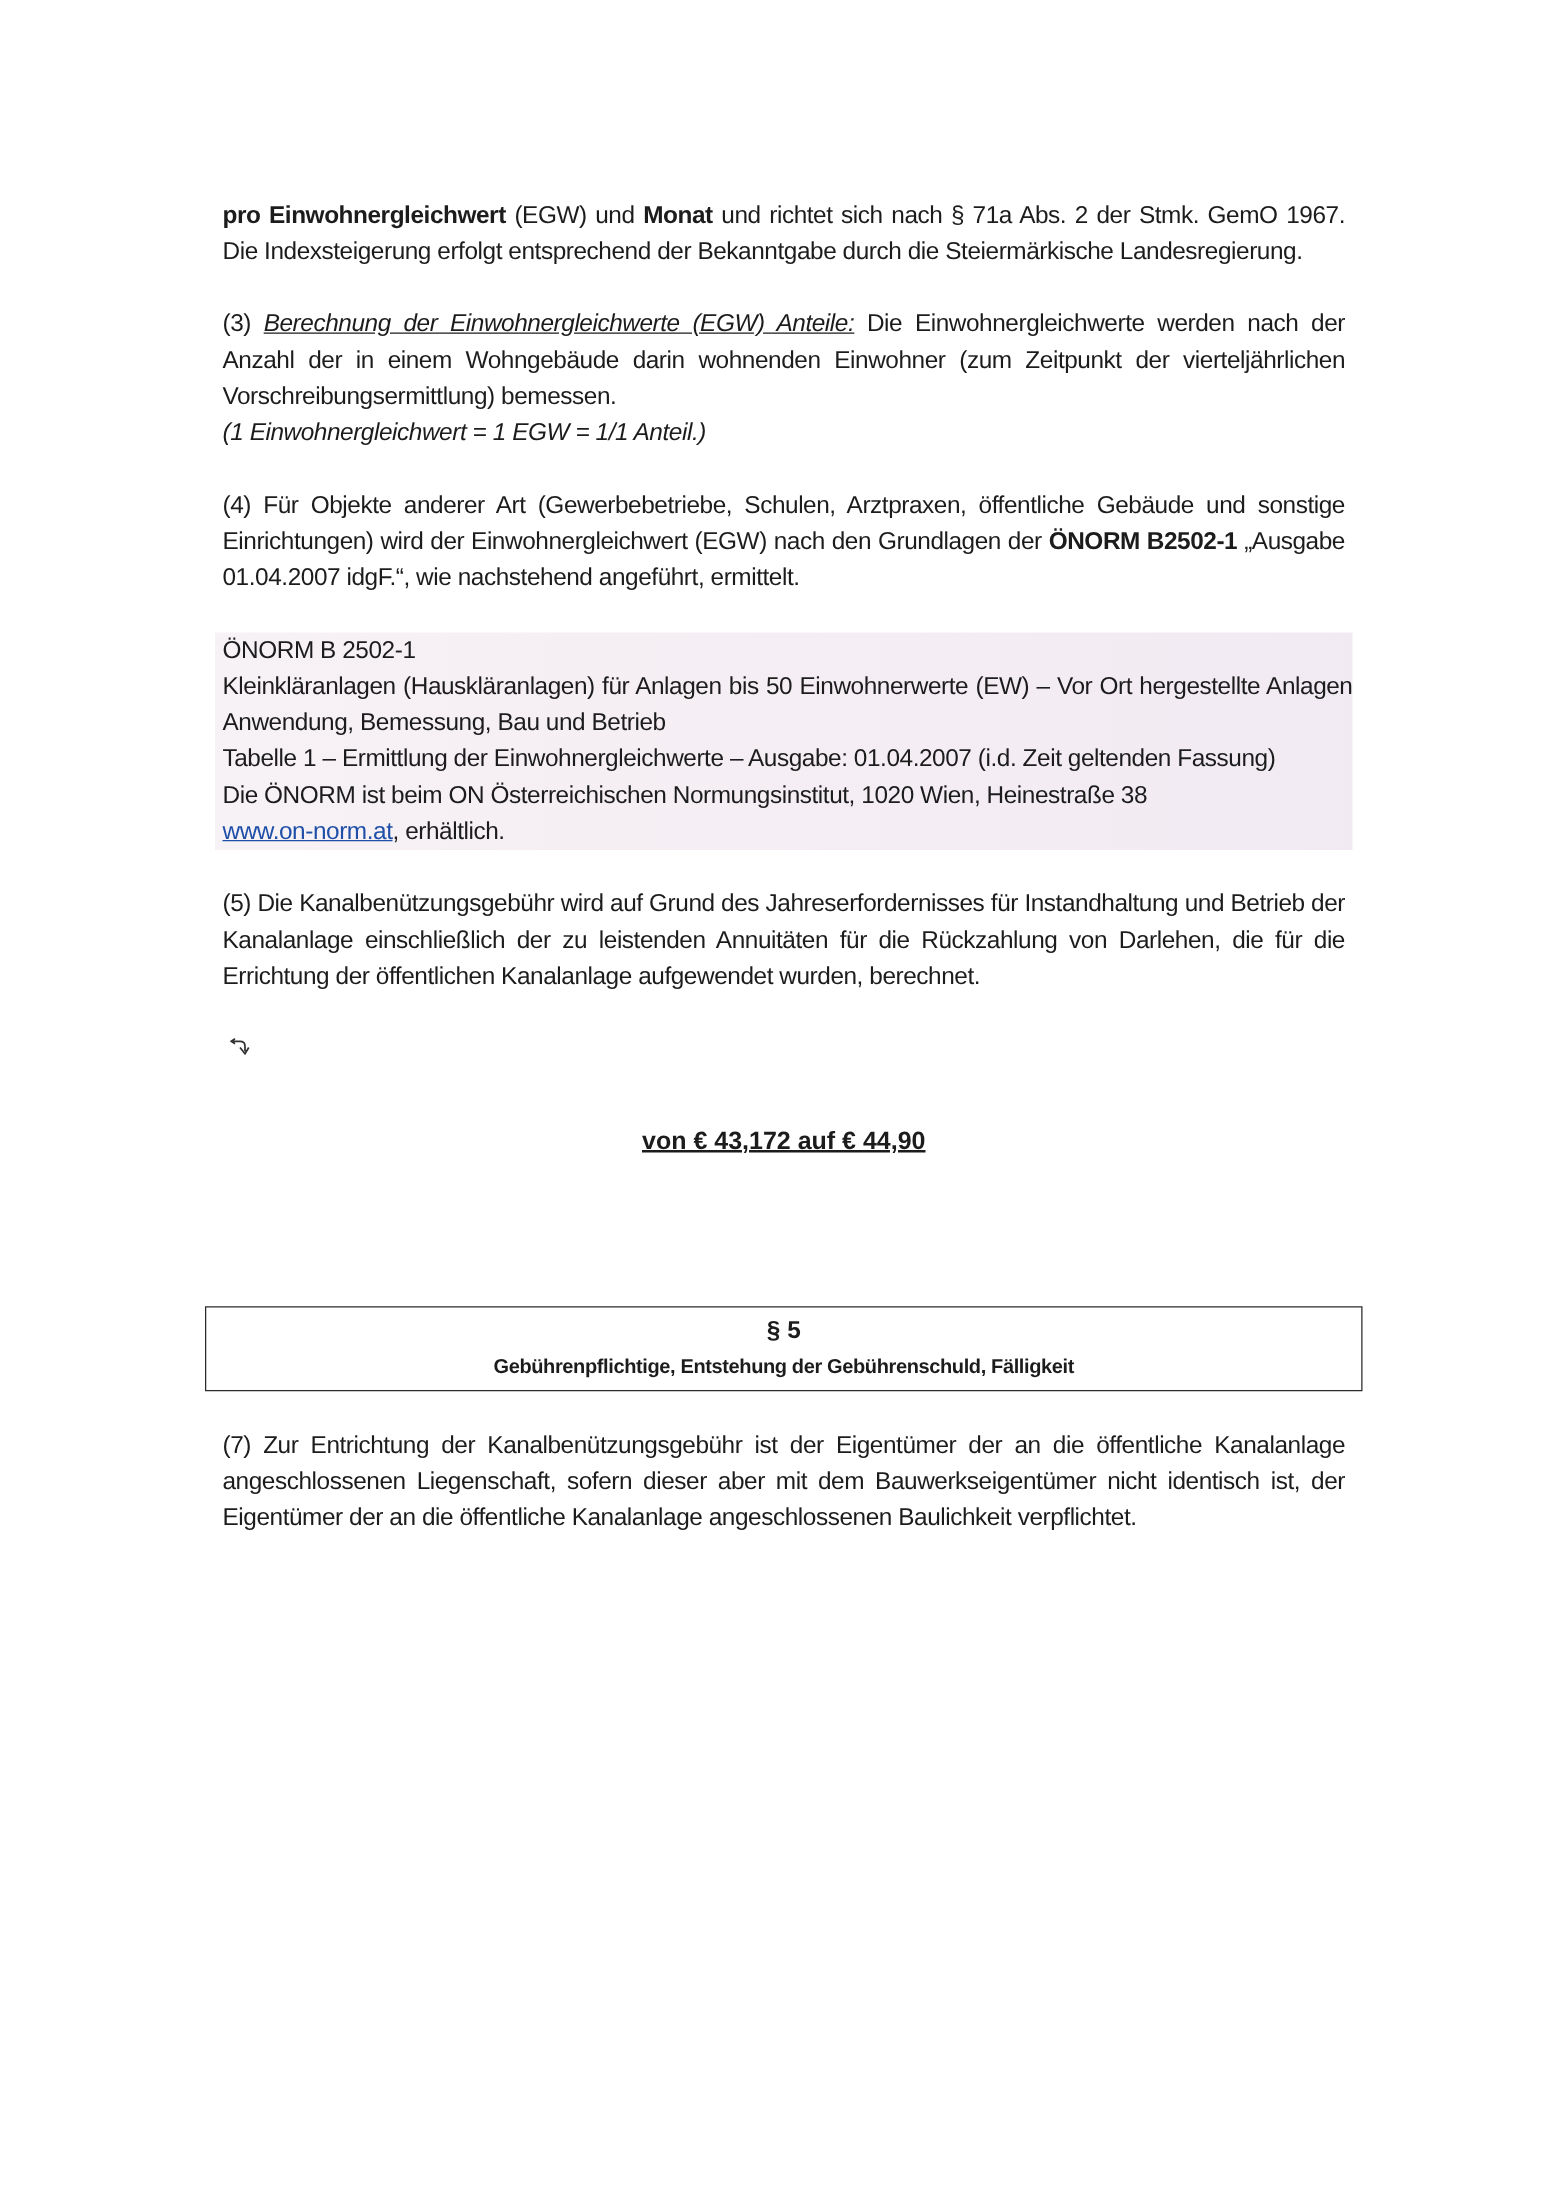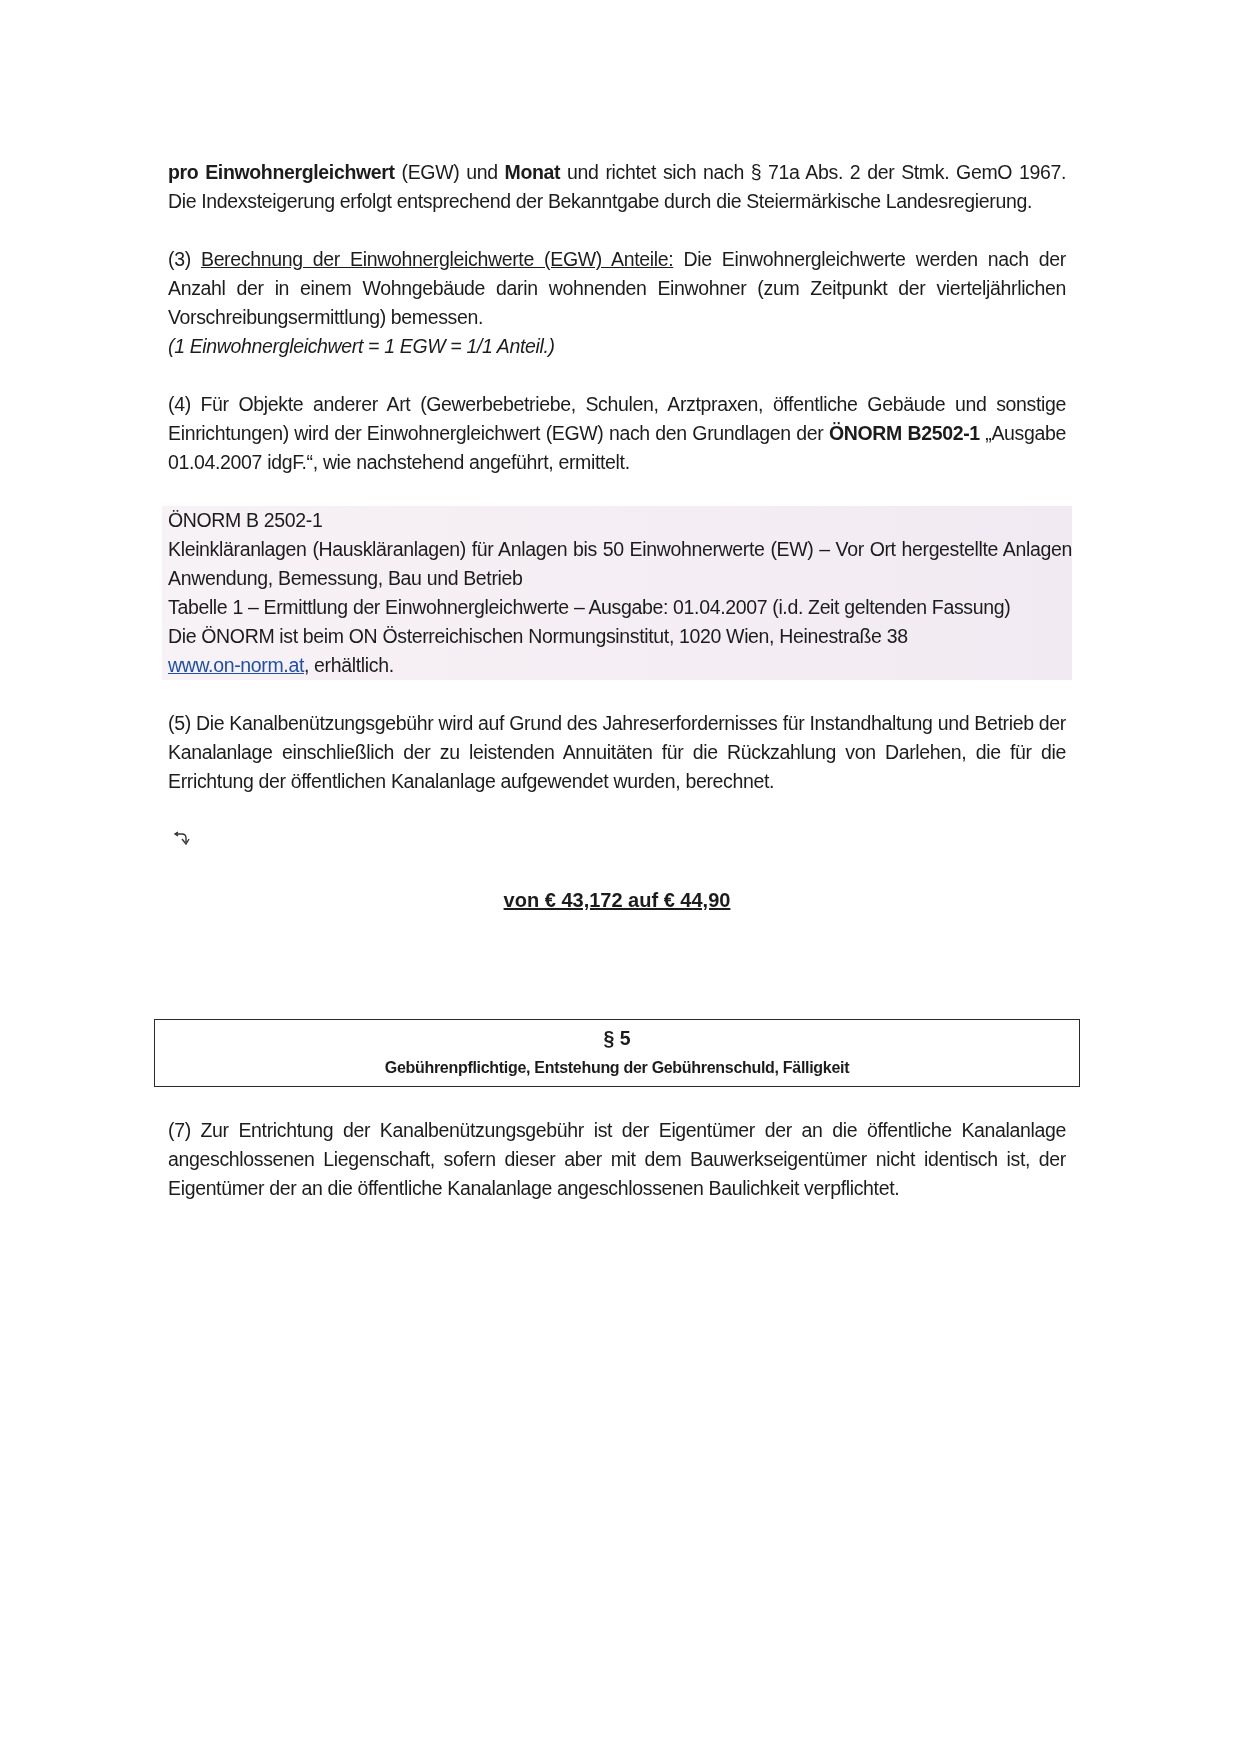--- a/index.html
+++ b/index.html
@@ -1,37 +1,37 @@
 <!DOCTYPE html>
 <html><head>
   <meta charset="utf-8">
   <style>
     html, body { margin: 0; padding: 0; background: #ffffff; }
     body {
       width: 1240px; height: 1753px; position: relative; overflow: hidden;
       font-family: "Liberation Sans", "DejaVu Sans", sans-serif;
       color: #1c1c1c;
     }
-    .page { position: absolute; left: 168px; top: 158px; width: 898px; }
+    .page { position: absolute; left: 178px; top: 158px; width: 898px; }
     .p {
       font-size: 19.5px; line-height: 29px; margin: 0;
       text-align: justify; letter-spacing: -0.35px;
     }
     .gap { height: 29px; }
     b { font-weight: 700; }
-    .ital-u { text-decoration: underline; }
+    .ital-u { font-style: italic; text-decoration: underline; }
     .ital { font-style: italic; }
     .shaded {
       background: linear-gradient(90deg, #f7f2f6 0%, #f4edf3 60%, #f1eaf2 100%);
       margin-left: -6px; padding-left: 6px; margin-right: -6px; padding-right: 0;
     }
     .link { color: #1f4fa8; text-decoration: underline; }
     .amount {
       text-align: center; font-weight: 700; text-decoration: underline;
-      font-size: 20px; line-height: 29px; margin: 3px;
+      font-size: 20px; line-height: 29px; margin: 16px;
     }
     .arrow-icon { display: inline-block; width: 20px; height: 16px; vertical-align: -1px; margin-left: 4px; }
     .section-box {
       border: 1.5px solid #2a2a2a; margin-left: -14px; margin-right: -14px;
       text-align: center; padding: 4px 0 4px 0;
     }
     .section-box .num { font-weight: 700; font-size: 19.5px; line-height: 29px; }
     .section-box .title { font-weight: 700; font-size: 16px; line-height: 29px; letter-spacing: -0.3px; }
   </style>
 </head>

